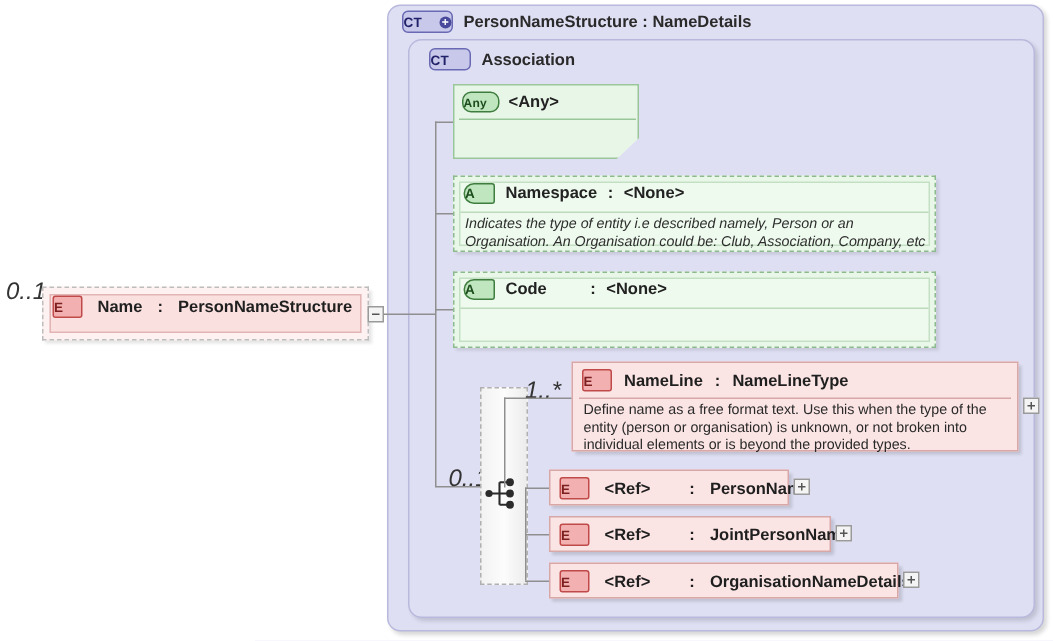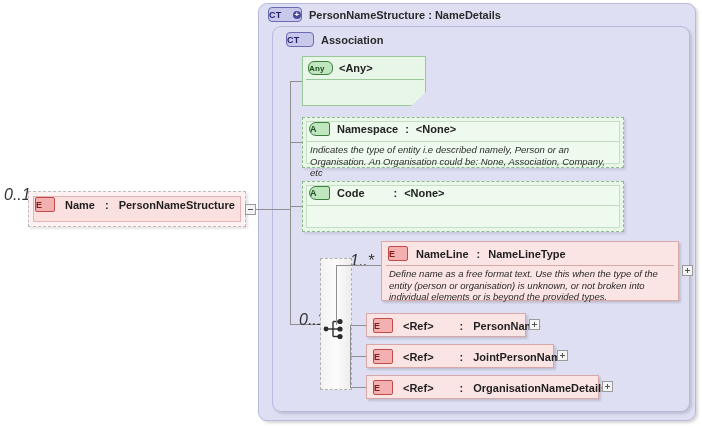--- a/index.html
+++ b/index.html
@@ -192,21 +192,21 @@
   
   .nameline-box {
     left: 381px; top: 241px; width: 298px; height: 60px;
   }
   .nameline-sep {
     position: absolute; left: 4px; right: 4px; top: 23px;
     height: 1px; background: #d8a8a8;
   }
   .nameline-desc {
     position: absolute; left: 7px; right: 6px; top: 26px;
-    font-size: 9.5px; font-style: italic; color: #2a2a2a;
+    font-size: 9.5px; color: #2a2a2a;
     line-height: 11.5px;
   }
 
   
   .ref-box { height: 24px; }
   .ref-personname   { left: 366px; top: 313px; width: 160px; }
   .ref-joint        { left: 366px; top: 344px; width: 188px; }
   .ref-org          { left: 366px; top: 375px; width: 233px; }
   .ref-box .el-head { top: 4px; gap: 10px; }
   .ref-type { margin-left: 2px; }
@@ -337,21 +337,21 @@
 
   <div class="abs attr-box attr-partytype">
     <div class="attr-inner"></div>
     <div class="attr-head">
       <span class="badge badge-a">A</span>
       <span>Namespace</span>
       <span>:</span>
       <span>&lt;None&gt;</span>
     </div>
     <div class="attr-sep"></div>
-    <div class="attr-desc">Indicates the type of entity i.e described namely, Person or an Organisation. An Organisation could be: None, Association, Company, etc</div>
+    <div class="attr-desc">Indicates the type of entity i.e described namely, Person or an Organisation. An Organisation could be: Club, Association, Company, etc</div>
   </div>
   <div class="line-h" style="left:290px; top:142px; width:12px;"></div>
 
   <div class="abs attr-box attr-code">
     <div class="attr-inner"></div>
     <div class="attr-head">
       <span class="badge badge-a">A</span>
       <span>Code</span>
       <span style="margin-left:22px;">:</span>
       <span>&lt;None&gt;</span>

